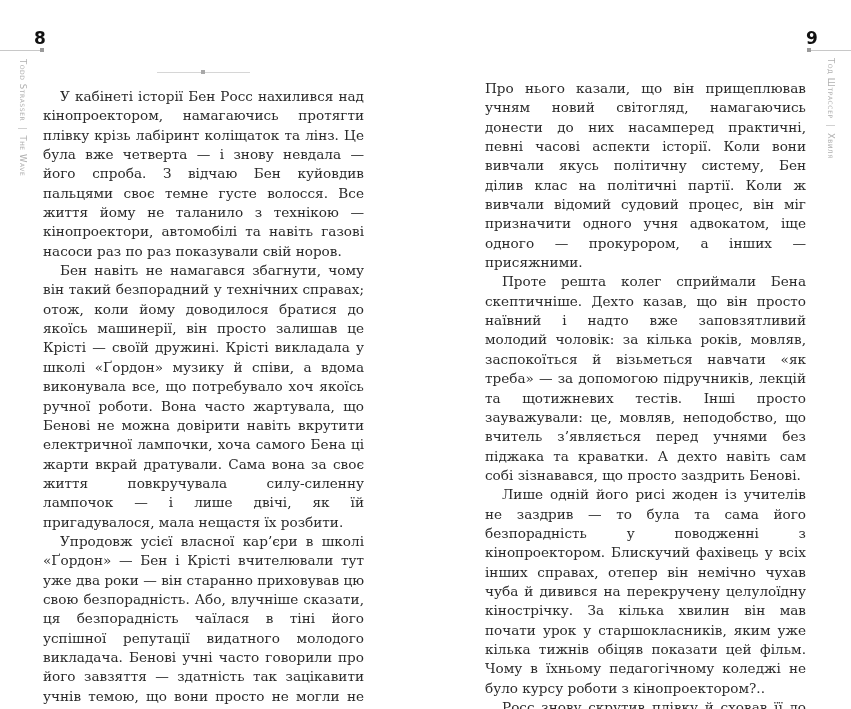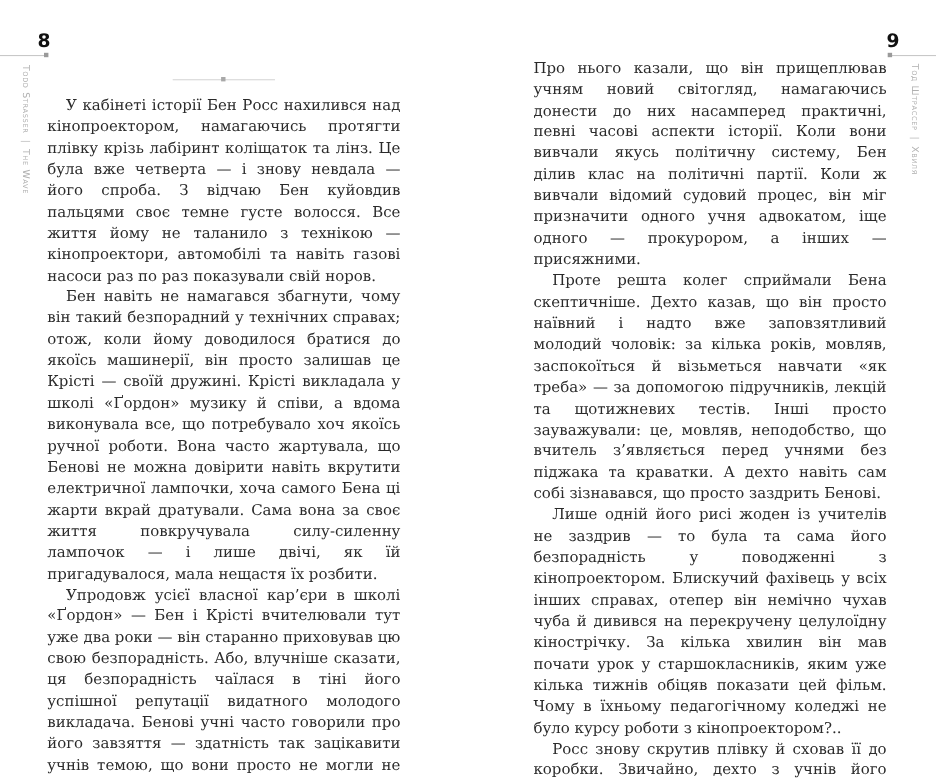--- a/index.html
+++ b/index.html
@@ -24,21 +24,21 @@
   .rh-right { left: 826px; top: 58px; }
   .rh-sep { color: #c0c0c0; padding: 2px 0; }
 
   .ornament { position: absolute; top: 72px; left: 157px; width: 93px; height: 1px; background: #d6d6d6; }
   .ornament-dot { position: absolute; top: 70px; left: 201px; width: 4px; height: 4px; background: #a8a8a8; }
 
   .column { position: absolute; font-size: 13.6px; line-height: 19.35px; text-align: justify; hyphens: manual; }
   .col-left { left: 43px; top: 87px; width: 321px; }
   .col-right { left: 485px; top: 53px; width: 321px; }
   .column p { margin: 0; text-indent: 17px; }
-  .column p.noindent { text-indent: 0; }
+  .column p.noindent { text-indent: 0; margin-top: 26px; }
 </style>
 </head>
 <body>
 
 <div>
   <div class="page-num pn-left">8</div>
   <div class="rule rule-left"></div>
   <div class="rule-marker rm-left"></div>
   <div class="running-head rh-left">
     <span>Todd Strasser</span>

